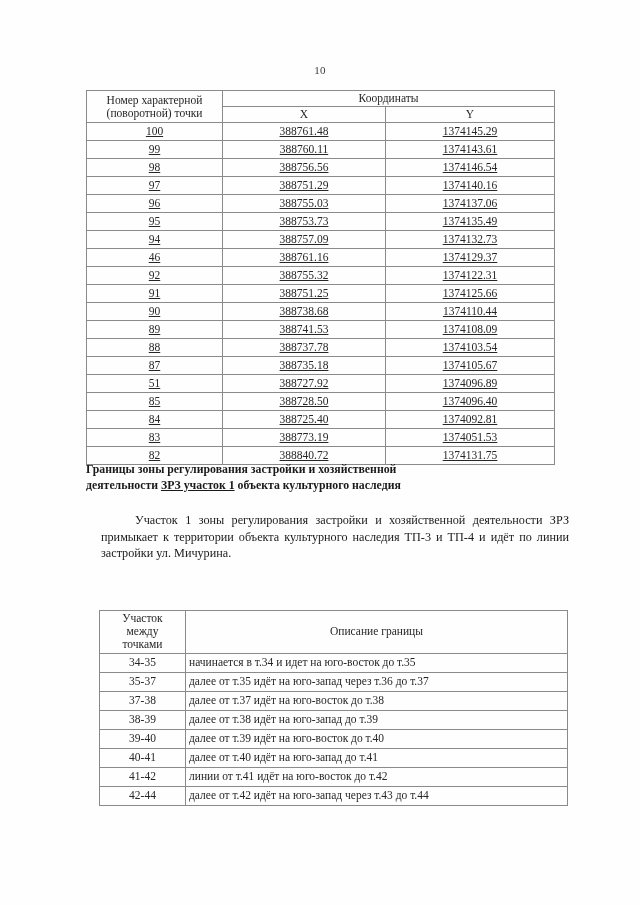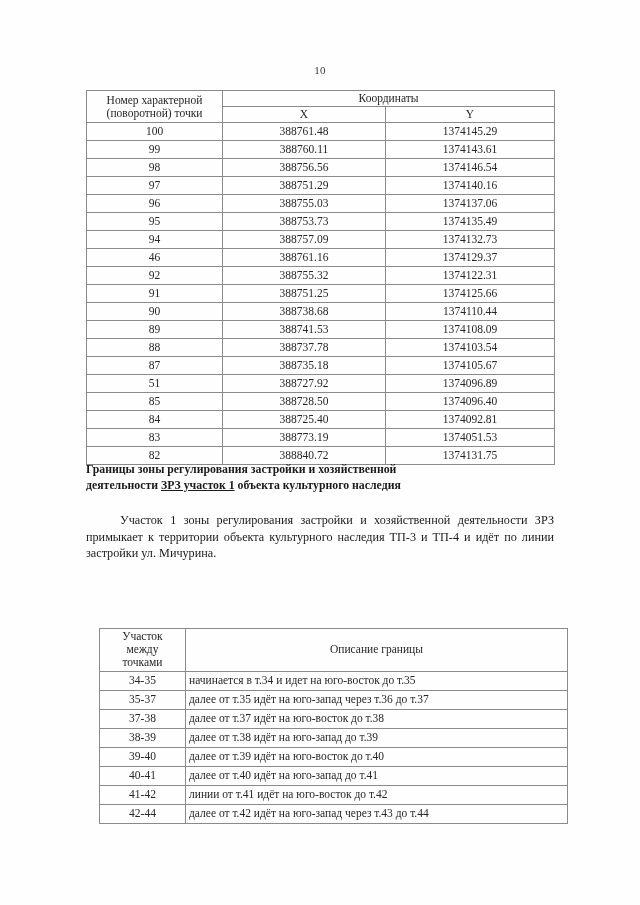--- a/index.html
+++ b/index.html
@@ -60,57 +60,58 @@
     font-size: 11.5px;
     padding: 2px 4px;
   }
   .col-num  { width: 136px; }
   .col-x    { width: 163px; }
   .col-y    { width: 169px; }
   .coord-row td {
     text-align: center;
     height: 15px;
     font-size: 12px;
+    text-decoration: underline;
   }
 
   
   .section-heading {
     position: absolute;
     left: 86px;
     top: 462px;
     width: 468px;
     text-align: left;
     font-weight: bold;
     font-size: 11.8px;
     line-height: 1.32;
   }
   .section-heading .u {
     text-decoration: underline;
   }
 
   
   .body-paragraphs {
     position: absolute;
-    left: 86px;
+    left: 101px;
     top: 512px;
     width: 468px;
     font-size: 12.2px;
     line-height: 1.36;
     text-align: justify;
   }
   .body-paragraphs p {
     margin: 0 0 1px 0;
     text-indent: 34px;
   }
 
   
   .border-table-wrap {
     position: absolute;
     left: 86px;
-    top: 628px;
+    top: 610px;
     width: 468px;
     padding-left: 13px;
   }
   .col-seg  { width: 86px; }
   .col-desc { width: 382px; }
   .border-head-cell {
     text-align: center;
     vertical-align: middle;
     font-size: 12px;
     line-height: 1.25;

